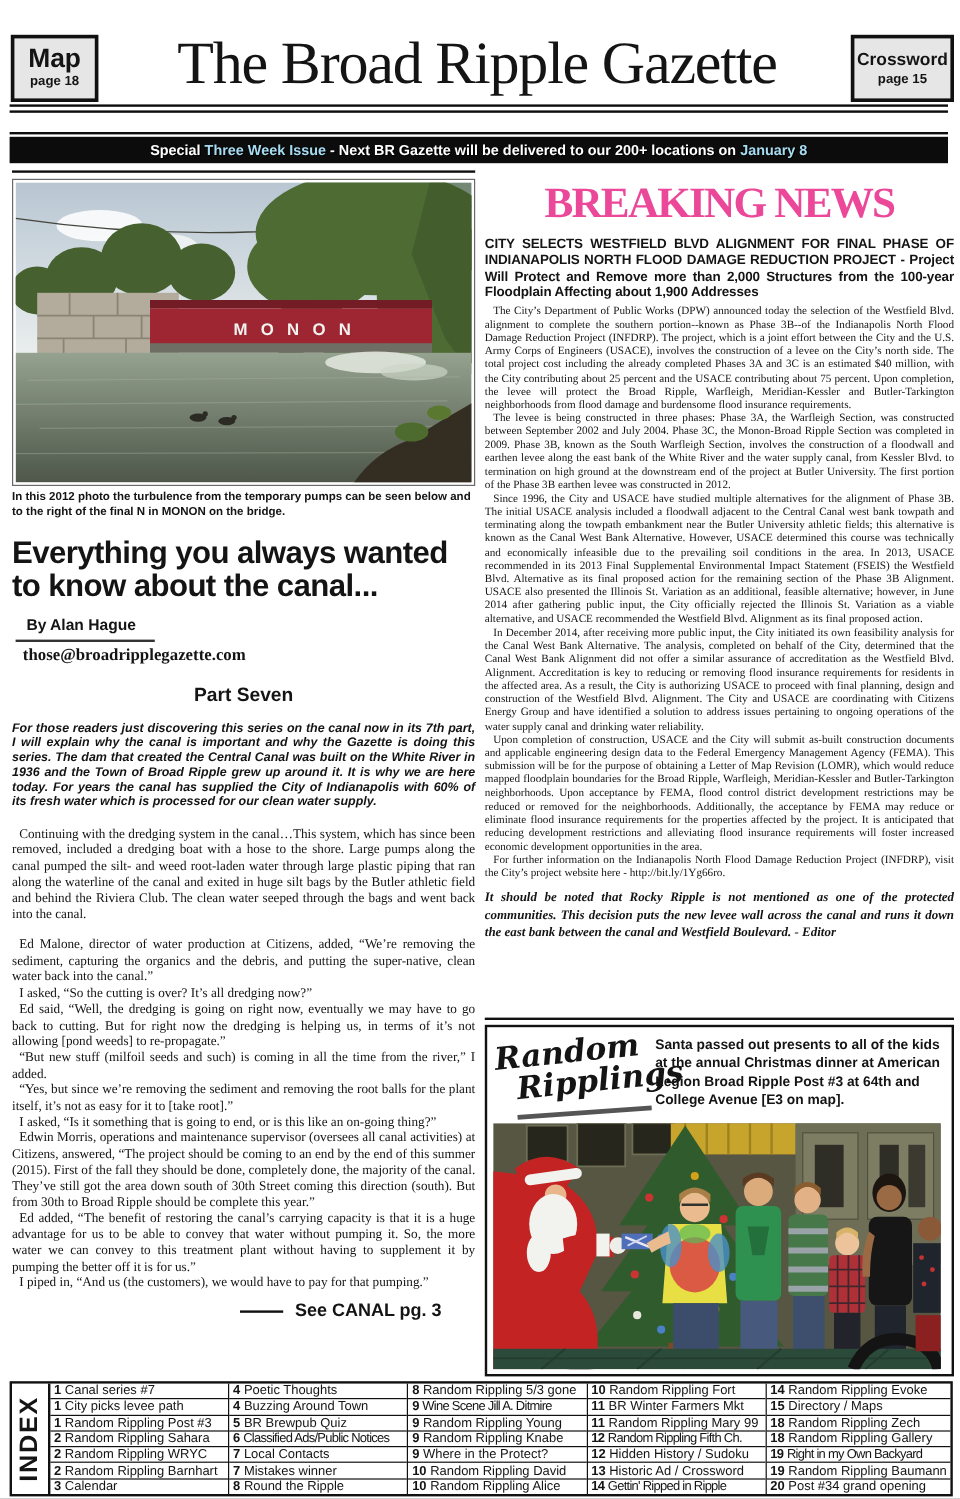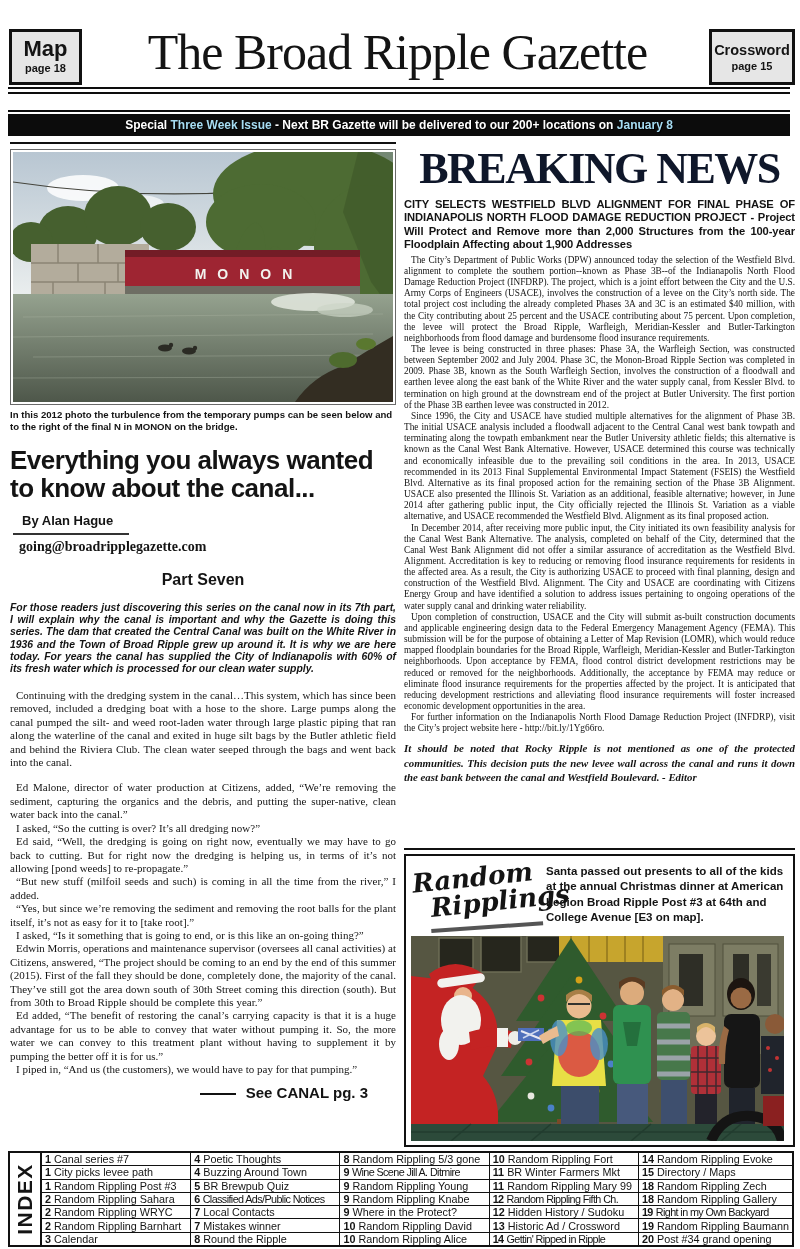--- a/index.html
+++ b/index.html
@@ -49,21 +49,21 @@
   .article-body p { font-size:11px; line-height:1.22; text-align:justify; margin:0;
                     text-indent:6px; }
   .article-body p.gap { margin-top:12px; }
   .see-canal { text-align:right; margin-top:8px; font-family:"Liberation Sans", sans-serif;
                font-weight:bold; font-size:15px; padding-right:28px; }
   .dash-rule { display:inline-block; width:36px; border-top:2px solid #111;
                vertical-align:middle; margin-right:10px; }
 
   
   .right-col { position:absolute; left:404px; top:146px; width:391px; }
-  .breaking-title { color:#0f172a; font-weight:bold; font-size:44px; line-height:46px;
+  .breaking-title { color:#ec4899; font-weight:bold; font-size:36px; line-height:46px;
                     letter-spacing:-1.5px; text-align:center; white-space:nowrap; }
   .bn-headline { font-family:"Liberation Sans", sans-serif; font-weight:bold; font-size:11.2px;
                  line-height:1.2; text-align:justify; margin:6px 0 0 0; letter-spacing:-0.1px; }
   .bn-body { margin-top:3px; }
   .bn-body p { font-size:9.3px; line-height:1.2; text-align:justify; text-indent:7px; margin:0; }
   .editor-note { font-weight:bold; font-style:italic; font-size:10.8px; line-height:1.3;
                  text-align:justify; margin-top:7px; }
 
   .rr-divider { position:absolute; left:404px; top:848px; width:391px; border-top:2px solid #111; }
   .rr-box { position:absolute; left:404px; top:854px; width:387px; height:289px;
@@ -174,21 +174,21 @@
             <circle cx="158" cy="193" r="2.2"></circle>
           <ellipse cx="176" cy="199" rx="7" ry="3.4"></ellipse>
             <circle cx="182" cy="196" r="2.2"></circle>
         </g>
       </svg>
     </div>
     <div class="caption">In this 2012 photo the turbulence from the temporary pumps can be seen below and to the right of the final N in MONON on the bridge.</div>
     <h1 class="article-headline">Everything you always wanted to know about the canal...</h1>
     <div class="byline">By Alan Hague</div>
     <div class="byline-rule"></div>
-    <div class="email">going@broadripplegazette.com</div>
+    <div class="email">those@broadripplegazette.com</div>
     <div class="part-label">Part Seven</div>
     <div class="intro">For those readers just discovering this series on the canal now in its 7th part, I will explain why the canal is important and why the Gazette is doing this series.  The dam that created the Central Canal was built on the White River in 1936 and the Town of Broad Ripple grew up around it.  It is why we are here today.  For years the canal has supplied the City of Indianapolis with 60% of its fresh water which is processed for our clean water supply.</div>
     <div class="article-body">
       <p>Continuing with the dredging system in the canal…This system, which has since been removed, included a dredging boat with a hose to the shore.  Large pumps along the canal pumped the silt- and weed root-laden water through large plastic piping that ran along the waterline of the canal and exited in huge silt bags by the Butler athletic field and behind the Riviera Club.  The clean water seeped through the bags and went back into the canal.</p>
       <p class="gap">Ed Malone, director of water production at Citizens, added, “We’re removing the sediment, capturing the organics and the debris, and putting the super-native, clean water back into the canal.”</p>
       <p>I asked, “So the cutting is over?  It’s all dredging now?”</p>
       <p>Ed said, “Well, the dredging is going on right now, eventually we may have to go back to cutting. But for right now the dredging is helping us, in terms of it’s not allowing [pond weeds] to re-propagate.”</p>
       <p>“But new stuff (milfoil seeds and such) is coming in all the time from the river,” I added.</p>
       <p>“Yes, but since we’re removing the sediment and removing the root balls for the plant itself, it’s not as easy for it to [take root].”</p>
       <p>I asked, “Is it something that is going to end, or is this like an on-going thing?”</p>

